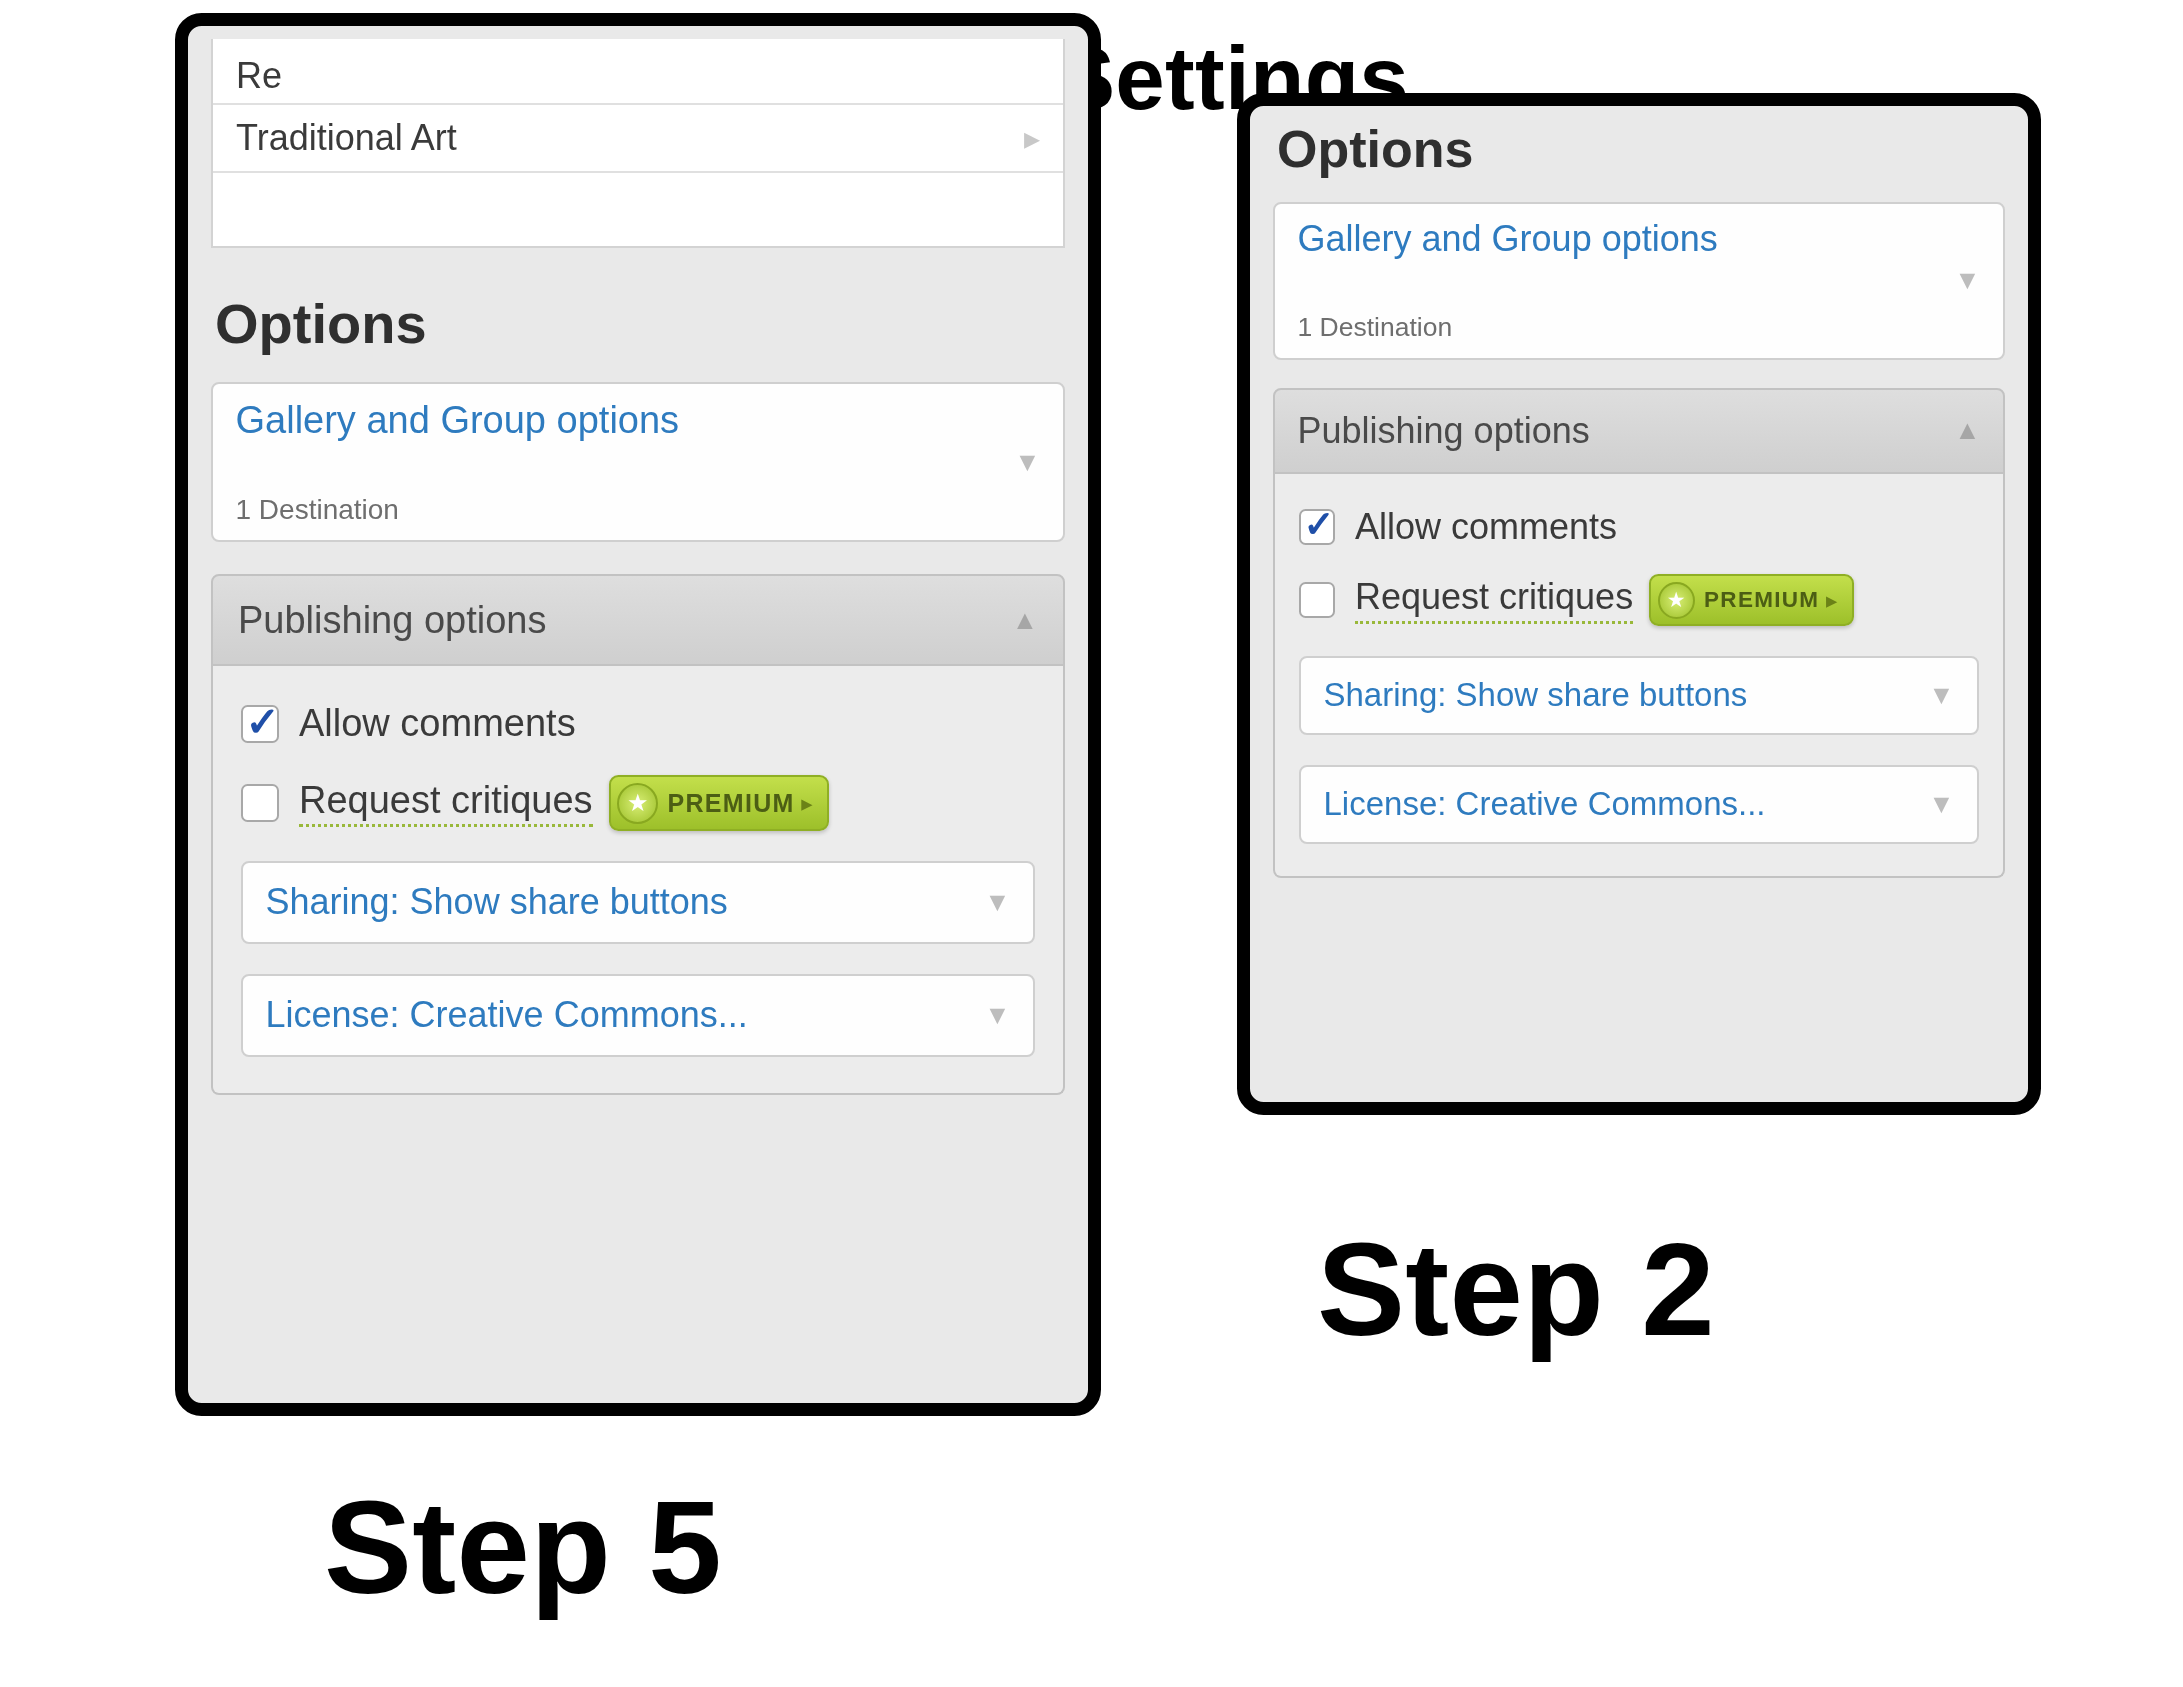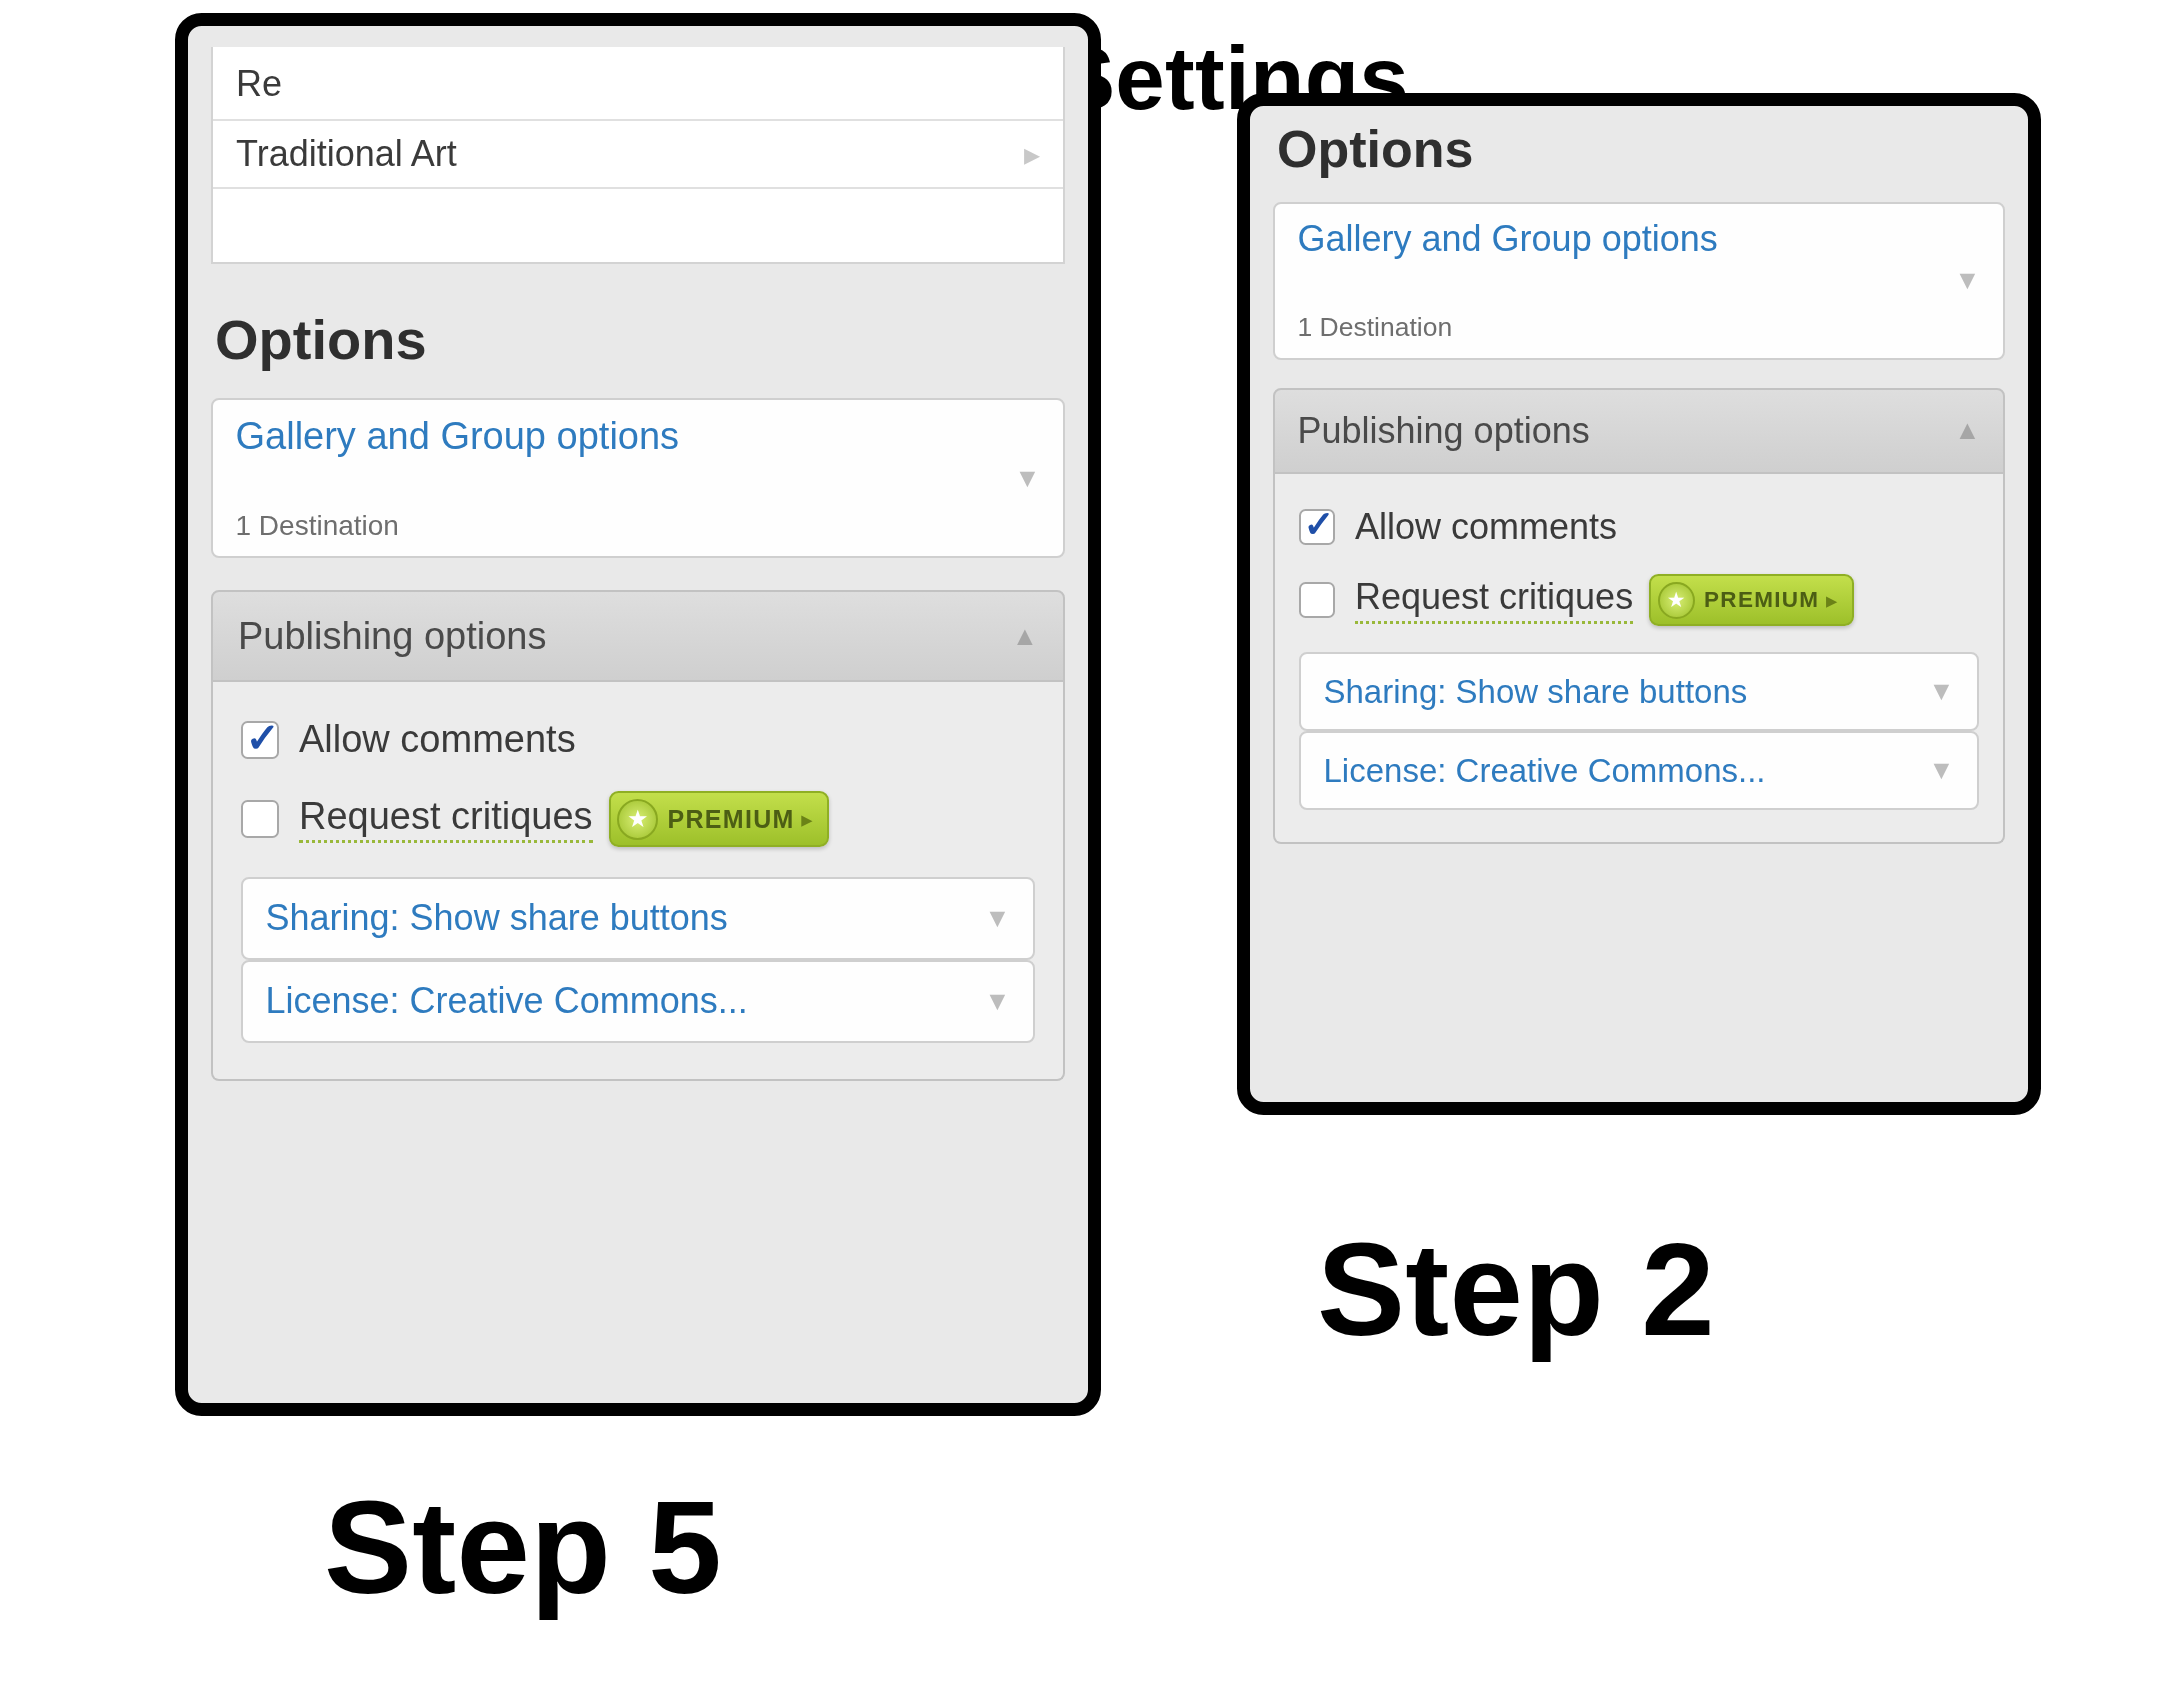--- a/index.html
+++ b/index.html
@@ -76,21 +76,20 @@
   }
   .catlist .row {
     display: flex;
     align-items: center;
     justify-content: space-between;
     height: 66px;
     padding: 0 23px;
     font-size: 36px;
     color: #3a3a3a;
     border-top: 2px solid #e0e0e0;
-    margin-top: 8px;
   }
   .catlist .row.first {
     border-top: none;
     height: 58px;
     display: flex;
     align-items: flex-end;
     padding-bottom: 5.3px;
   }
   .catlist .blankrow {
     height: 73px;
@@ -219,20 +218,21 @@
   }
 
   .ddsmall {
     background: #fefefe;
     border: 2px solid #cfcfcf;
     border-radius: 8px;
     padding: 18.5px 22.5px;
     display: flex;
     align-items: center;
     justify-content: space-between;
+    margin-top: 30px;
   }
   .ddsmall .link { color: #2e7bbf; font-size: 36px; }
   .ddsmall .caret { color: #bdbdbd; font-size: 26.5px; }
 
   
   .panel.step2 .sectiontitle { font-size: 52px; margin-bottom: 22.5px; }
   .panel.step2 .dd .link { font-size: 36px; }
   .panel.step2 .dd .sub  { font-size: 26.5px; }
   .panel.step2 .pubhead  { font-size: 36px; padding: 20px 22.5px; margin-top: 28px;}
   .panel.step2 .chkline  { font-size: 36px; margin-bottom: 26.5px;}

